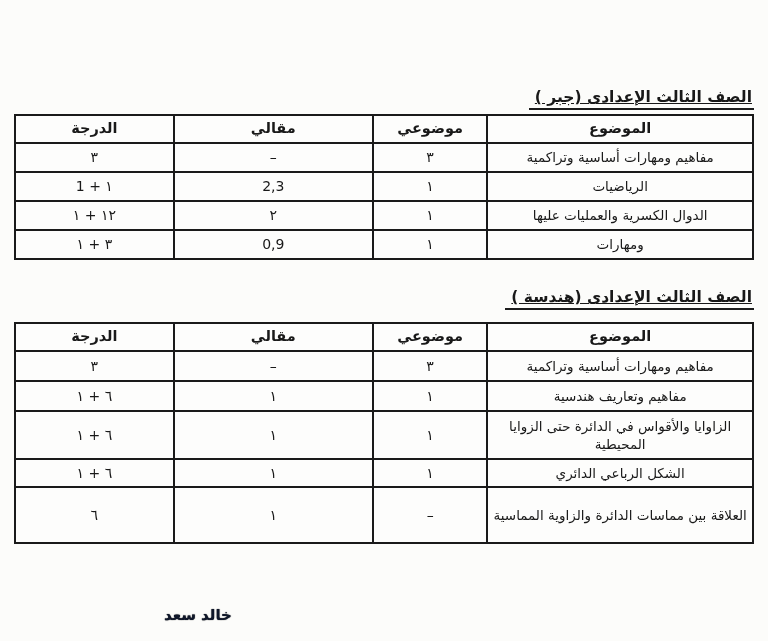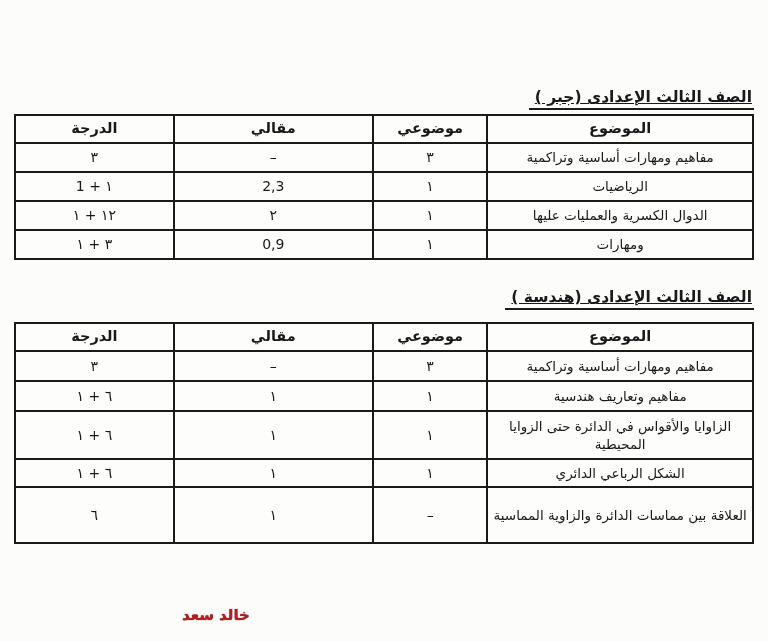--- a/index.html
+++ b/index.html
@@ -77,25 +77,25 @@
   #table-algebra  tr.r    { height:29px; }
   #table-geometry tr.hdr  { height:28px; }
   #table-geometry tr.r1,
   #table-geometry tr.r2   { height:30px; }
   #table-geometry tr.r3   { height:48px; }
   #table-geometry tr.r4   { height:28px; }
   #table-geometry tr.r5   { height:56px; }
   
   .signature {
     position:absolute;
-    left:182px; top:606px;
+    left:164px; top:606px;
     direction:rtl;
     font-size:15px;
     font-weight:bold;
-    color:#b91c1c;
+    color:#0f172a;
     text-shadow:0 0 1px #141414;
     letter-spacing:0.5px;
   }
 </style>
 </head>
 <body>
 
 <div class="page">
 
 

